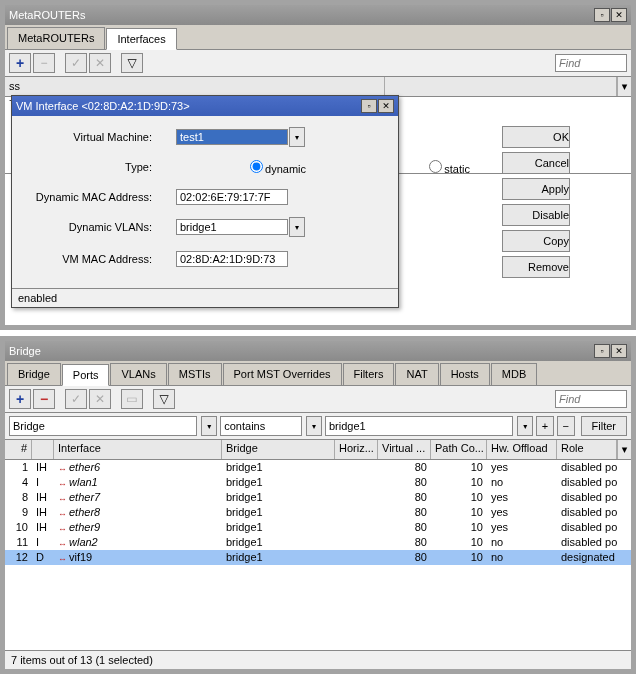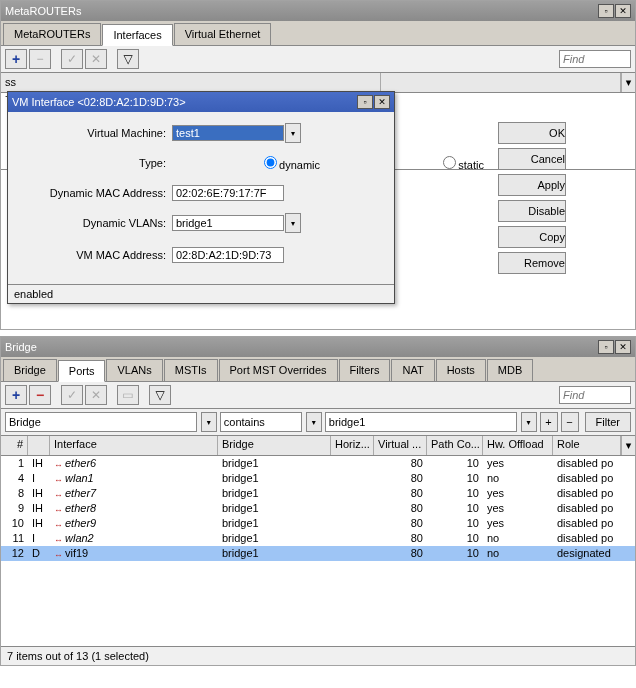--- a/index.html
+++ b/index.html
@@ -1,37 +1,37 @@
 <!DOCTYPE html>
 <html><head>
 <meta charset="utf-8">
 <style>
 * { box-sizing: border-box; margin: 0; padding: 0; }
 body { font-family: Tahoma, sans-serif; font-size: 11px; width: 636px; background: #fff; color: #000; }
-.window { border: 1px solid #a3a3a3; position: relative; }
+.window { border: 5px solid #a3a3a3; position: relative; }
 .title-bar { background: linear-gradient(to bottom, #a0a0a0, #8a8a8a); color: #fff; height: 20px; display: flex; align-items: center; padding: 0 4px; justify-content: space-between; }
 .title-bar.active { background: linear-gradient(to bottom, #4a6ec7, #3a5eb7); }
 .title-text { font-size: 11px; }
 .title-buttons { display: flex; gap: 1px; }
 .title-btn { width: 16px; height: 14px; border: 1px solid #555; background: #d4d0c8; display: flex; align-items: center; justify-content: center; font-size: 9px; cursor: pointer; color:#000; }
 .tabs { display: flex; background: #d4d0c8; border-bottom: 1px solid #888; padding: 2px 2px 0 2px; }
 .tab { padding: 4px 10px; border: 1px solid #888; border-bottom: none; background: #d4d0c8; margin-right: 1px; cursor: pointer; }
 .tab.active { background: #fff; position: relative; top: 1px; border-bottom: 1px solid #fff; }
 .toolbar { display: flex; align-items: center; padding: 3px 4px; border-bottom: 1px solid #888; background: #f0f0f0; gap: 2px; }
 .toolbar .spacer { flex: 1; }
 .tool-btn { width: 22px; height: 20px; border: 1px solid #888; background: #e8e8e8; display: flex; align-items: center; justify-content: center; cursor: pointer; font-size: 12px; }
 .tool-btn.plus { color: #2040a0; font-weight: bold; font-size: 14px; }
 .tool-btn.minus { color: #c03030; font-weight: bold; font-size: 14px; }
 .tool-btn.disabled { color: #aaa; cursor: default; }
 .find-box { width: 72px; height: 18px; border: 1px solid #888; padding: 0 3px; font-style: italic; color: #888; font-size: 11px; margin-left: 28px; }
 .dialog { position: absolute; z-index: 10; background: #f0f0f0; border: 1px solid #4a4a4a; box-shadow: 2px 2px 4px rgba(0,0,0,0.3); }
 .dialog-body { padding: 10px; display: flex; gap: 8px; }
 .form-col { flex: 1; }
 .form-row { display: flex; align-items: center; margin-bottom: 8px; height: 22px; }
-.form-row label { width: 154px; text-align: right; padding-right: 6px; }
+.form-row label { width: 154px; text-align: right; padding-right: 24px; }
 .text-input { width: 112px; height: 16px; border: 1px solid #888; padding: 0 3px; font-size: 11px; background: #fff; font-family: Tahoma, sans-serif; }
 .text-input.sel { background: #3a6ec0; color: #fff; }
 .drop-btn { width: 16px; height: 20px; border: 1px solid #888; background: #e8e8e8; display: flex; align-items: center; justify-content: center; cursor: pointer; font-size: 8px; margin-left: 1px; }
 .btn-col { display: flex; flex-direction: column; gap: 4px; }
 .dlg-btn { width: 68px; height: 22px; border: 1px solid #888; background: #e8e8e8; cursor: pointer; font-size: 11px; font-family: Tahoma, sans-serif; text-align: right; }
 .status-row { border-top: 1px solid #888; padding: 3px 6px; background: #f0f0f0; }
 .radio-group { display: flex; gap: 10px; align-items: center; }
 .radio-group input { margin-right: 2px; }
 .grid { background: #fff; }
 .grid-head, .grid-row { display: flex; }
@@ -58,21 +58,20 @@
   <div class="title-bar">
     <span class="title-text">MetaROUTERs</span>
     <div class="title-buttons">
       <div class="title-btn">▫</div>
       <div class="title-btn">✕</div>
     </div>
   </div>
   <div class="tabs">
     <div class="tab">MetaROUTERs</div>
     <div class="tab active">Interfaces</div>
-    <div class="tab">Virtual Ethernet</div>
   </div>
   <div class="toolbar">
     <div class="tool-btn plus">+</div>
     <div class="tool-btn disabled">−</div>
     <div style="width:6px"></div>
     <div class="tool-btn disabled">✓</div>
     <div class="tool-btn disabled">✕</div>
     <div style="width:6px"></div>
     <div class="tool-btn">▽</div>
     <span class="spacer"></span>

